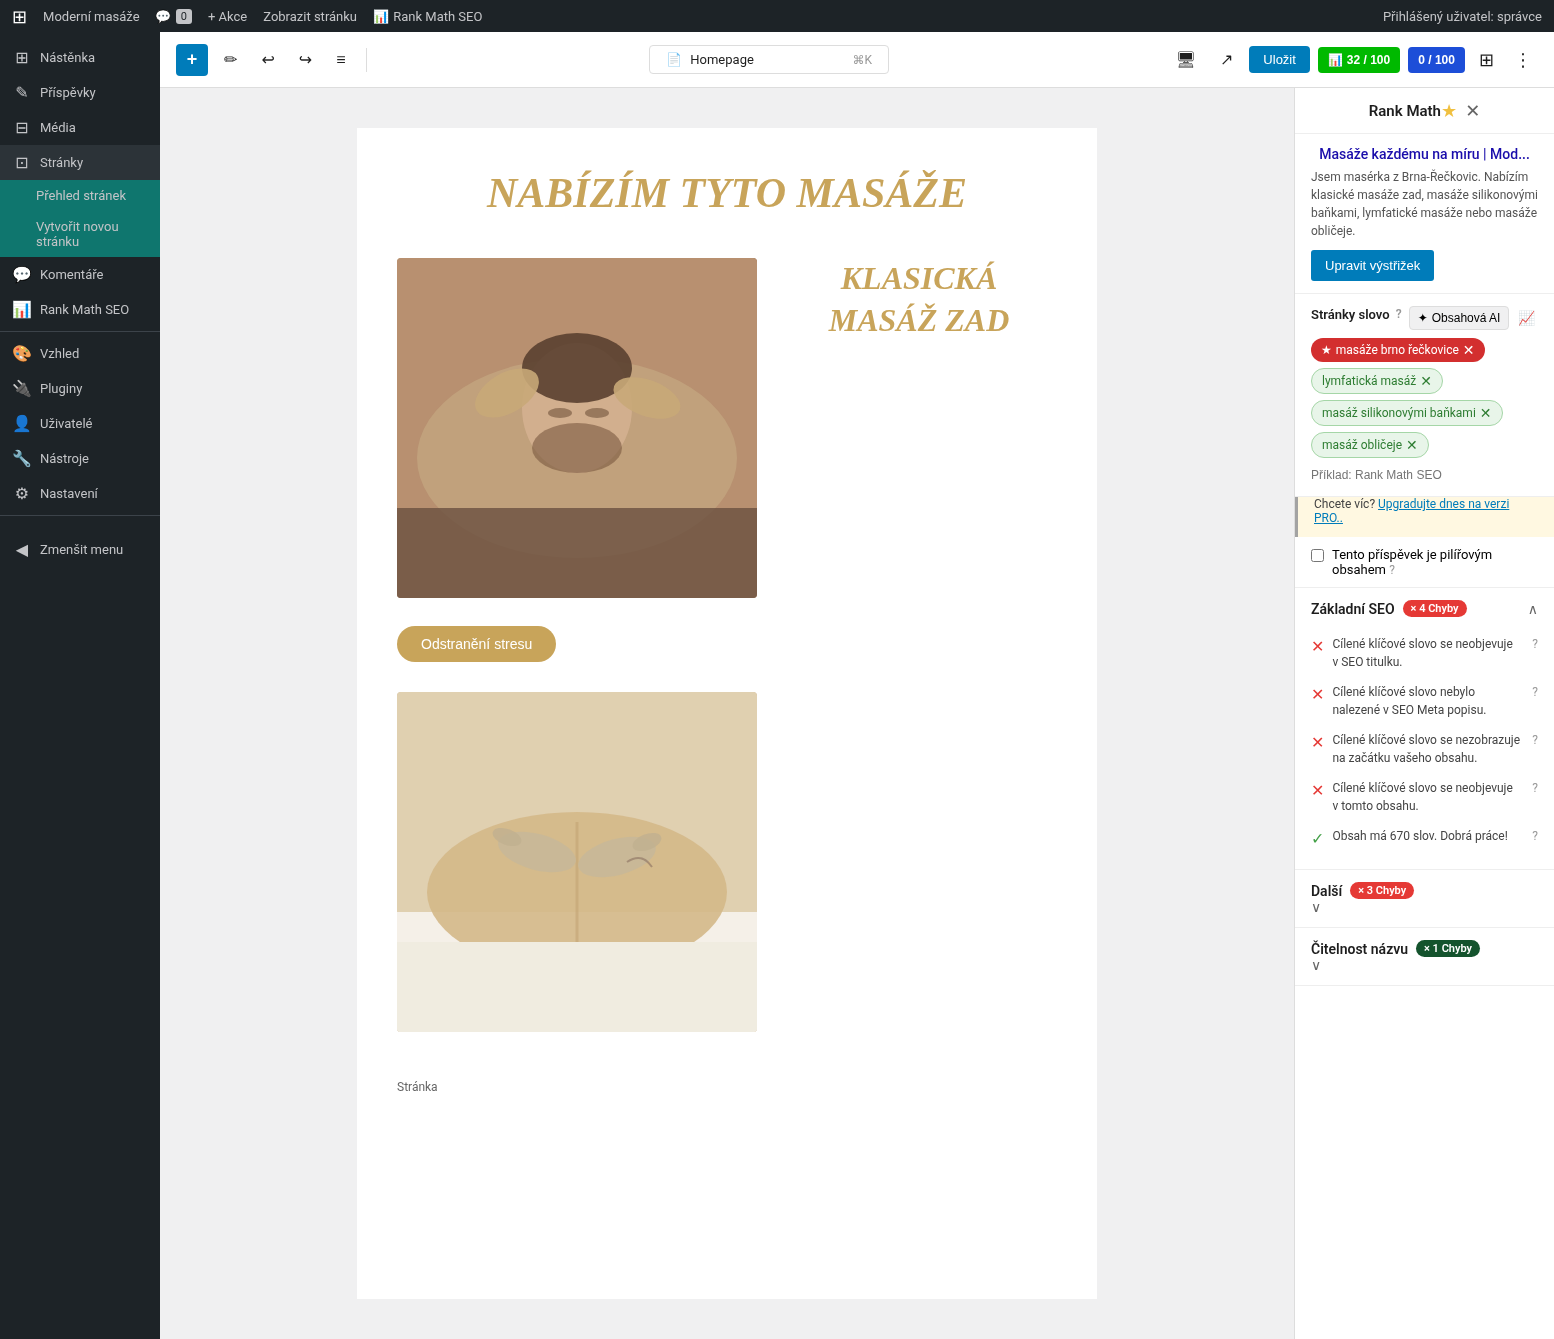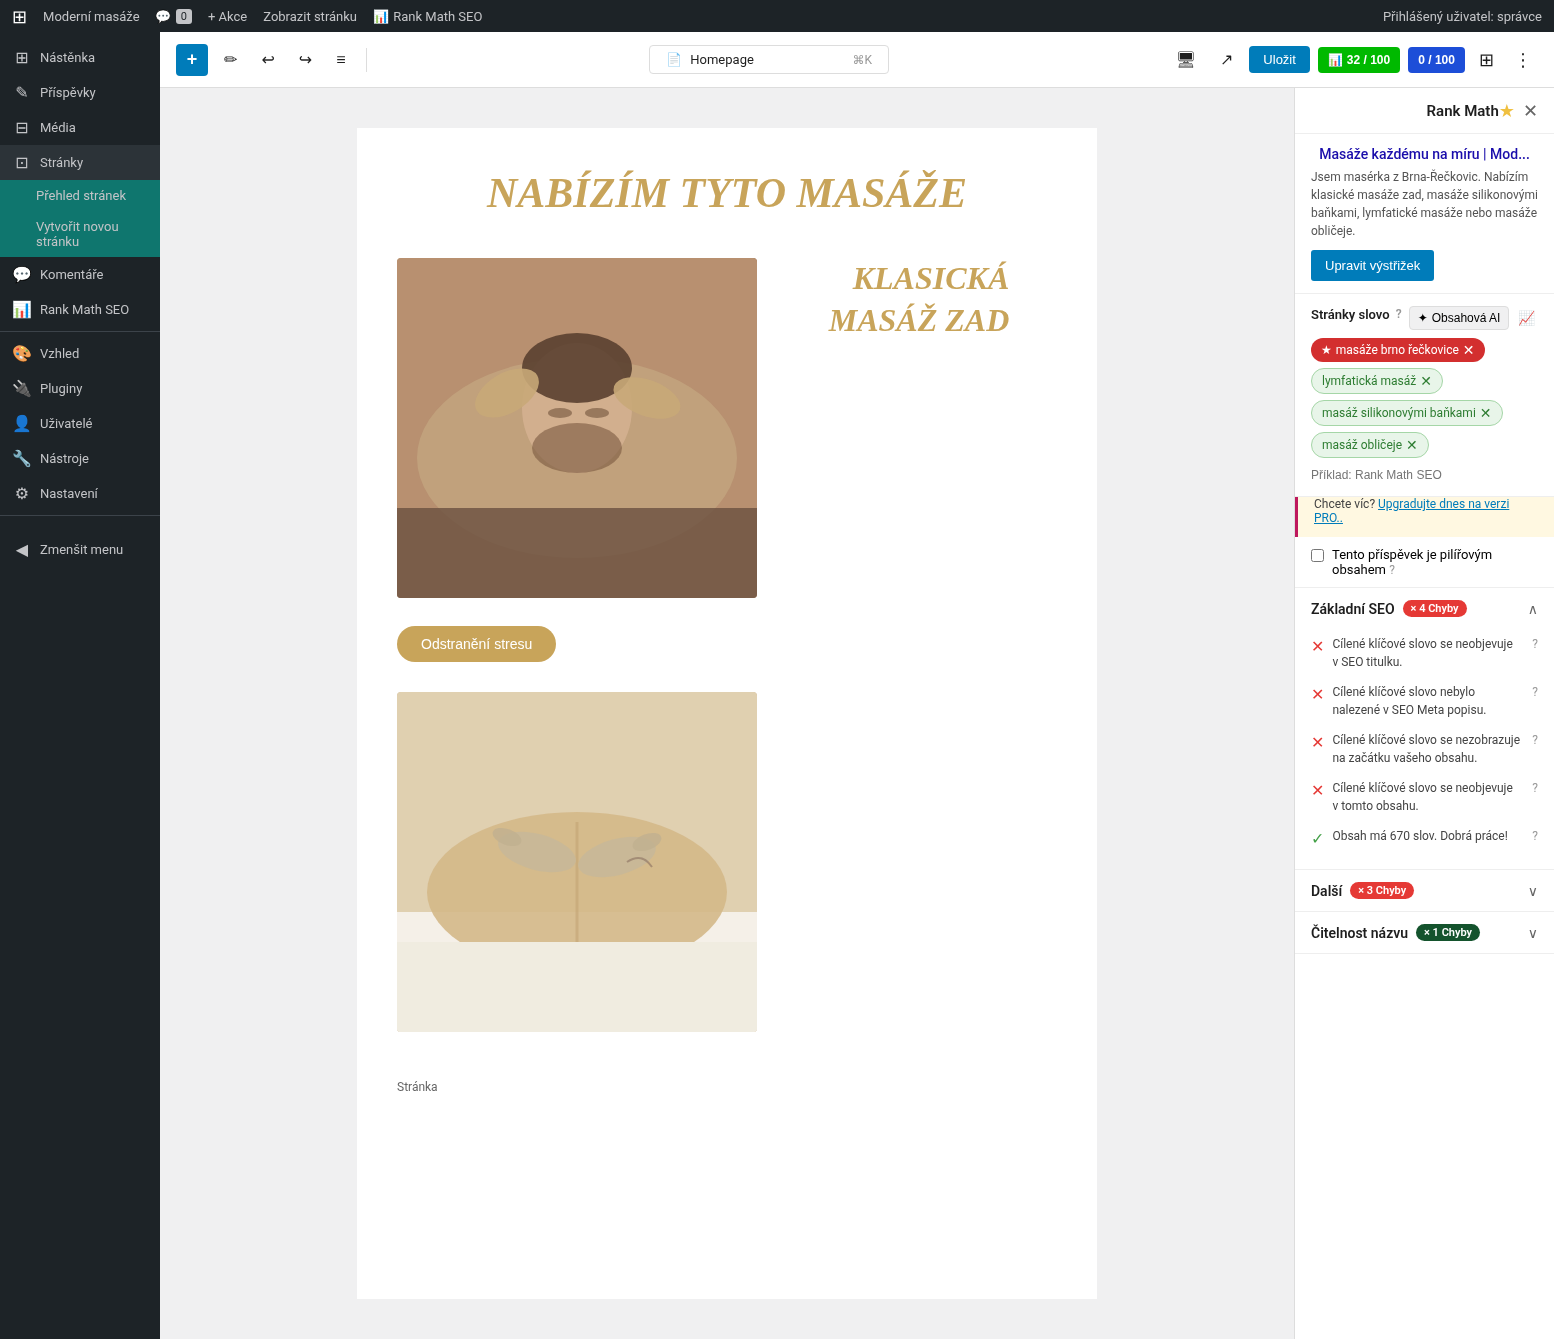--- a/index.html
+++ b/index.html
@@ -170,21 +170,21 @@
       background: linear-gradient(140deg, #d4c0a0 0%, #c0a880 20%, #e8d5b0 40%, #b09070 60%, #d0b890 80%, #c8a878 100%);
     }
 
     .content-side { flex: 1; display: flex; flex-direction: column; justify-content: center; align-items: center; }
     .klasicka-heading {
       font-family: Georgia, serif;
       font-size: 32px;
       font-weight: bold;
       font-style: italic;
       color: #c8a45a;
-      text-align: right;
+      text-align: center;
       line-height: 1.3;
     }
 
     .badge-btn {
       background: #c8a45a;
       color: #fff;
       border: none;
       border-radius: 20px;
       padding: 10px 24px;
       font-size: 14px;
@@ -202,21 +202,21 @@
       overflow-y: auto;
       flex-shrink: 0;
       font-size: 13px;
     }
 
     .rm-header {
       padding: 12px 16px;
       border-bottom: 1px solid #eee;
       display: flex;
       align-items: center;
-      justify-content: flex-end;
+      justify-content: center;
     }
     .rm-title { font-size: 15px; font-weight: 600; color: #1e1e1e; }
     .rm-header-actions { display: flex; align-items: center; gap: 8px; }
     .rm-star { color: #f0c040; font-size: 18px; }
     .rm-close { color: #666; cursor: pointer; font-size: 18px; }
 
     .rm-snippet {
       padding: 12px 16px;
       border-bottom: 1px solid #eee;
     }
@@ -282,21 +282,21 @@
     .keyword-input {
       width: 100%;
       border: none;
       outline: none;
       font-size: 12px;
       color: #999;
       padding: 2px 0;
     }
 
     
-    .rm-upgrade { background: #fff8e1; border-left: 3px solid #be185d; padding: 10px 14px; margin: 0 0 0 0; font-size: 12px; color: #444; }
+    .rm-upgrade { background: #fff8e1; border-left: 3px solid #a3a3a3; padding: 10px 14px; margin: 0 0 0 0; font-size: 12px; color: #444; }
     .rm-upgrade a { color: #007cba; }
 
     
     .rm-pillar { display: flex; align-items: flex-start; gap: 8px; padding: 10px 16px; border-bottom: 1px solid #eee; font-size: 13px; }
     .rm-pillar input { margin-top: 2px; }
 
     
     .rm-seo-section { border-bottom: 1px solid #eee; }
     .rm-seo-header {
       display: flex;
@@ -323,24 +323,24 @@
     .rm-icon-error { color: #e53935; font-size: 16px; flex-shrink: 0; }
     .rm-icon-success { color: #43a047; font-size: 16px; flex-shrink: 0; }
     .rm-item-text { flex: 1; }
     .rm-item-help { color: #999; font-size: 12px; cursor: pointer; margin-left: 4px; }
 
     .rm-collapsible {
       border-bottom: 1px solid #eee;
     }
     .rm-collapsible-header {
       display: flex;
-      align-items: center;
       justify-content: space-between;
       padding: 12px 16px;
       cursor: pointer;
+      flex-direction: column;
     }
     .rm-collapsible-title { font-size: 14px; font-weight: 600; color: #1e1e1e; display: flex; align-items: center; gap: 8px; }
 
     
     .canvas-footer { padding: 8px 0; font-size: 12px; color: #666; }
 
     .rm-section-inner { padding: 0 16px 12px; }
   </style>
 </head>
 <body>

